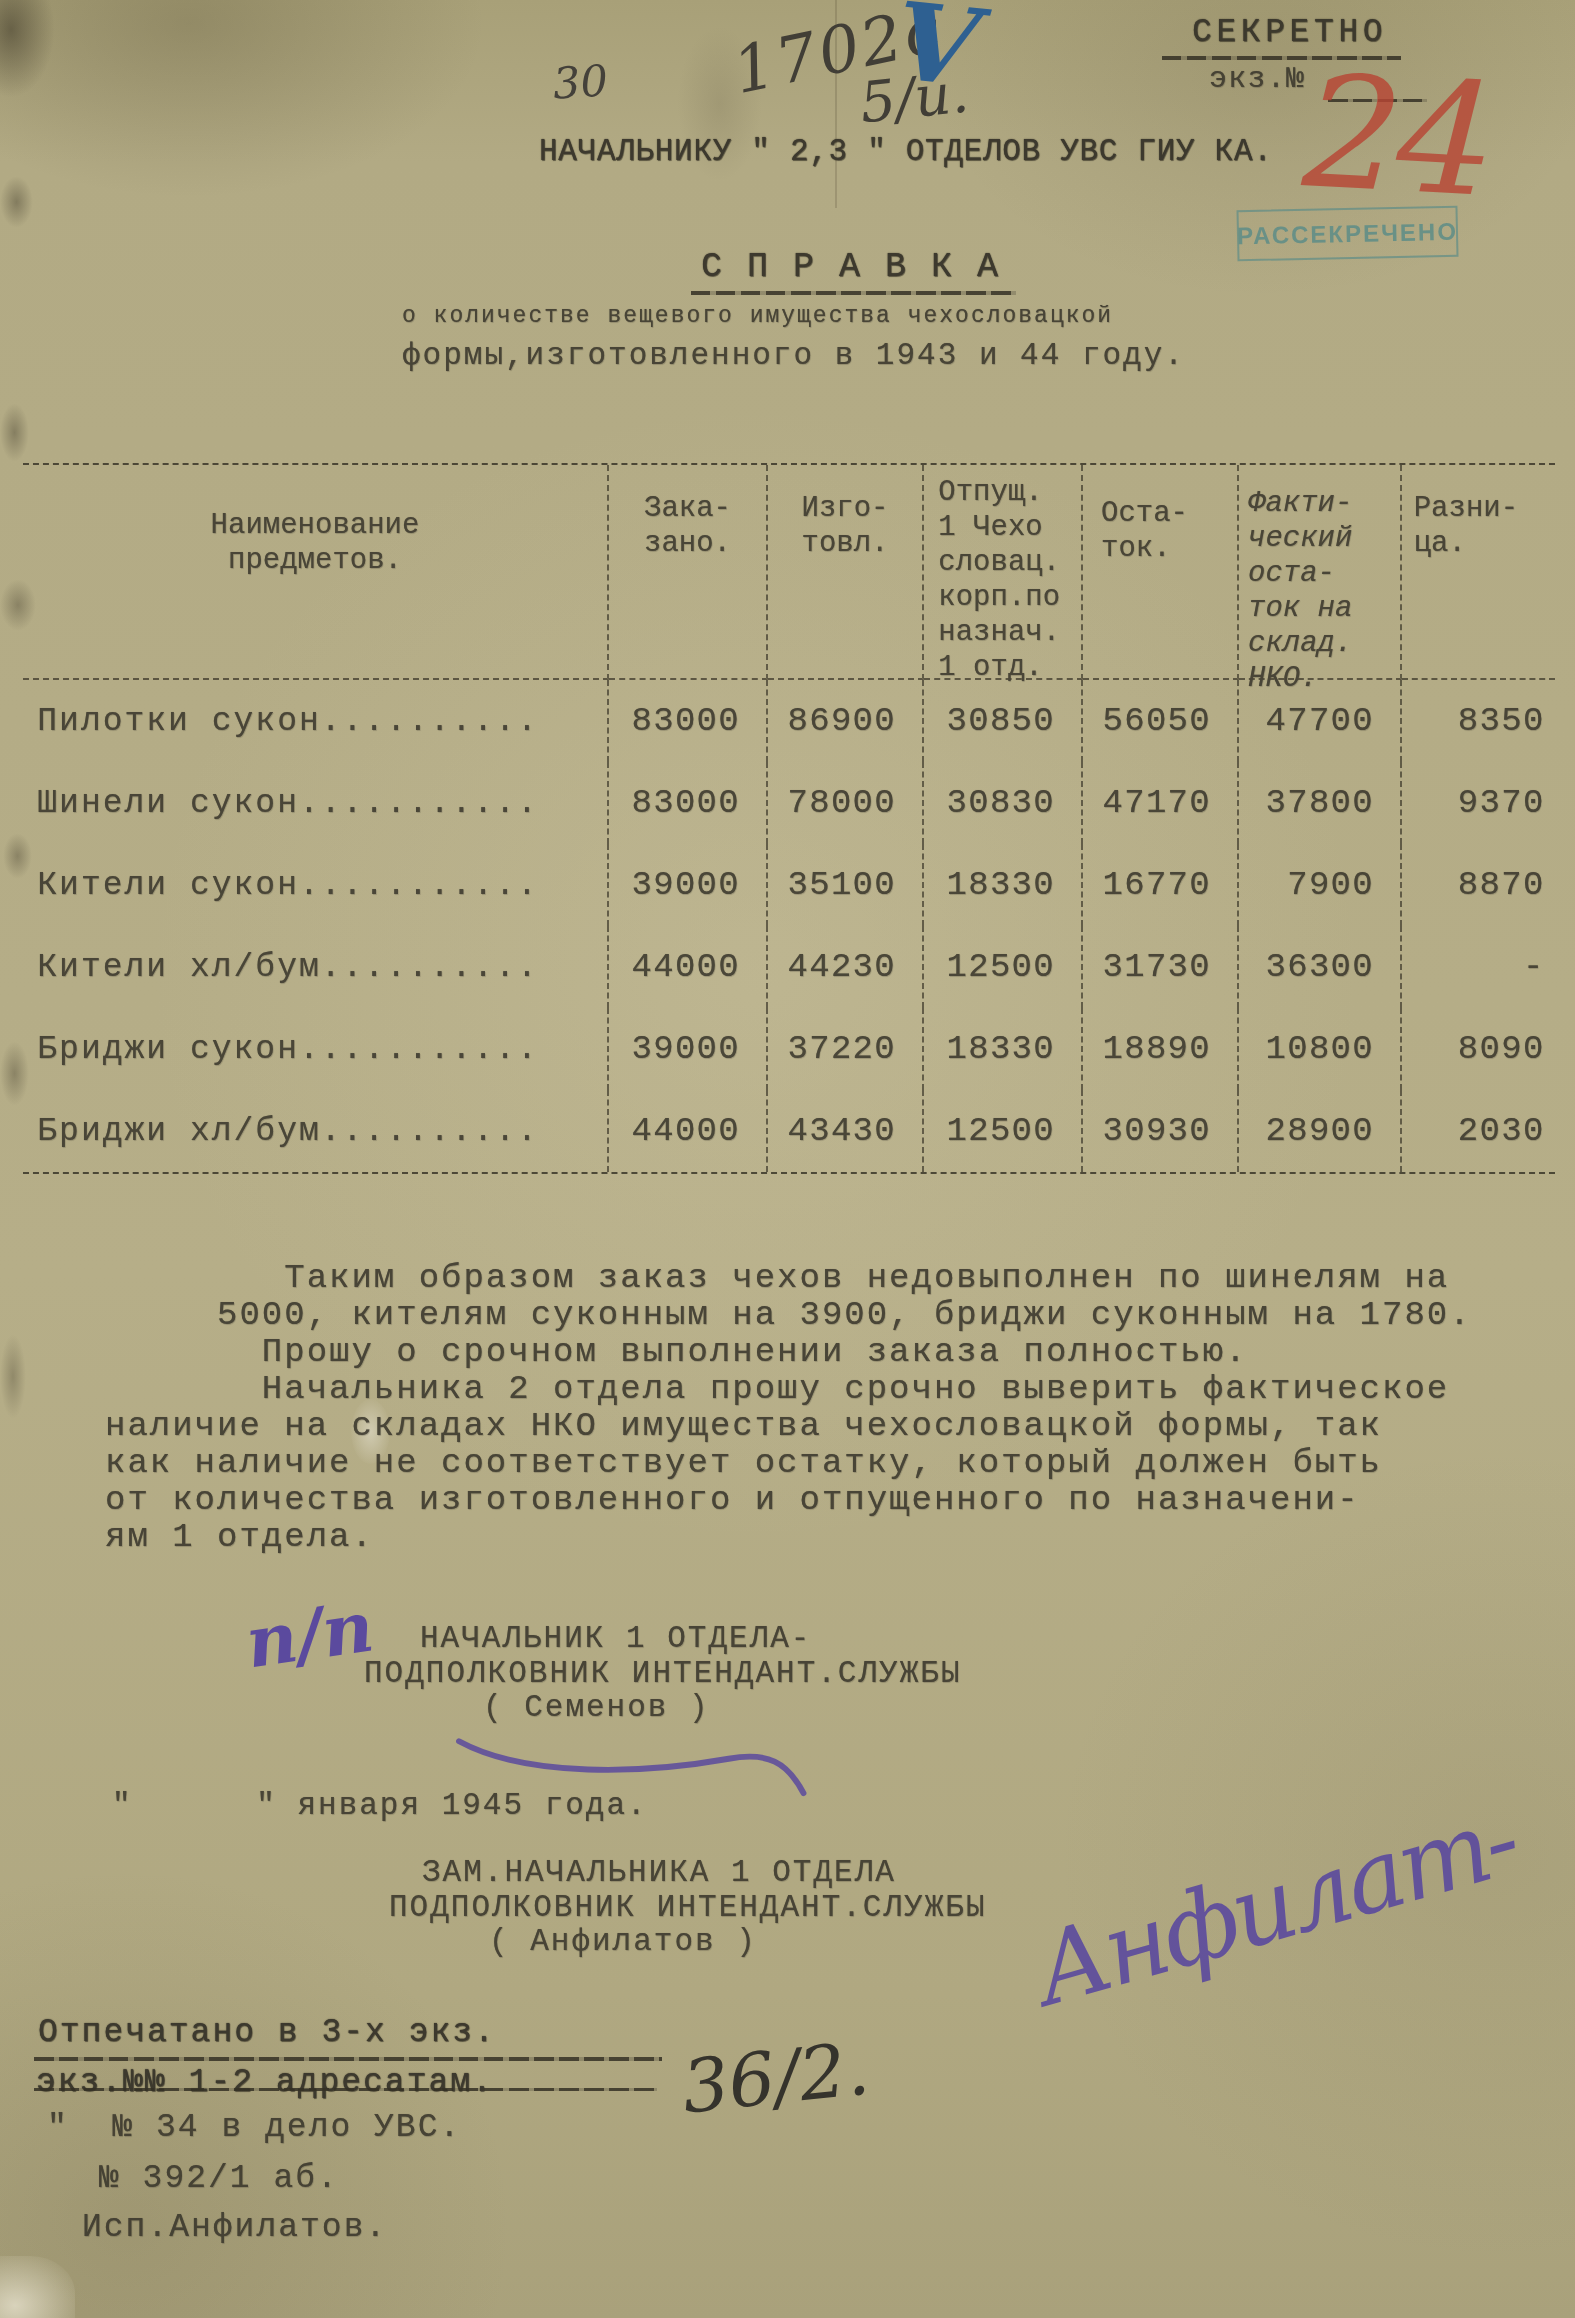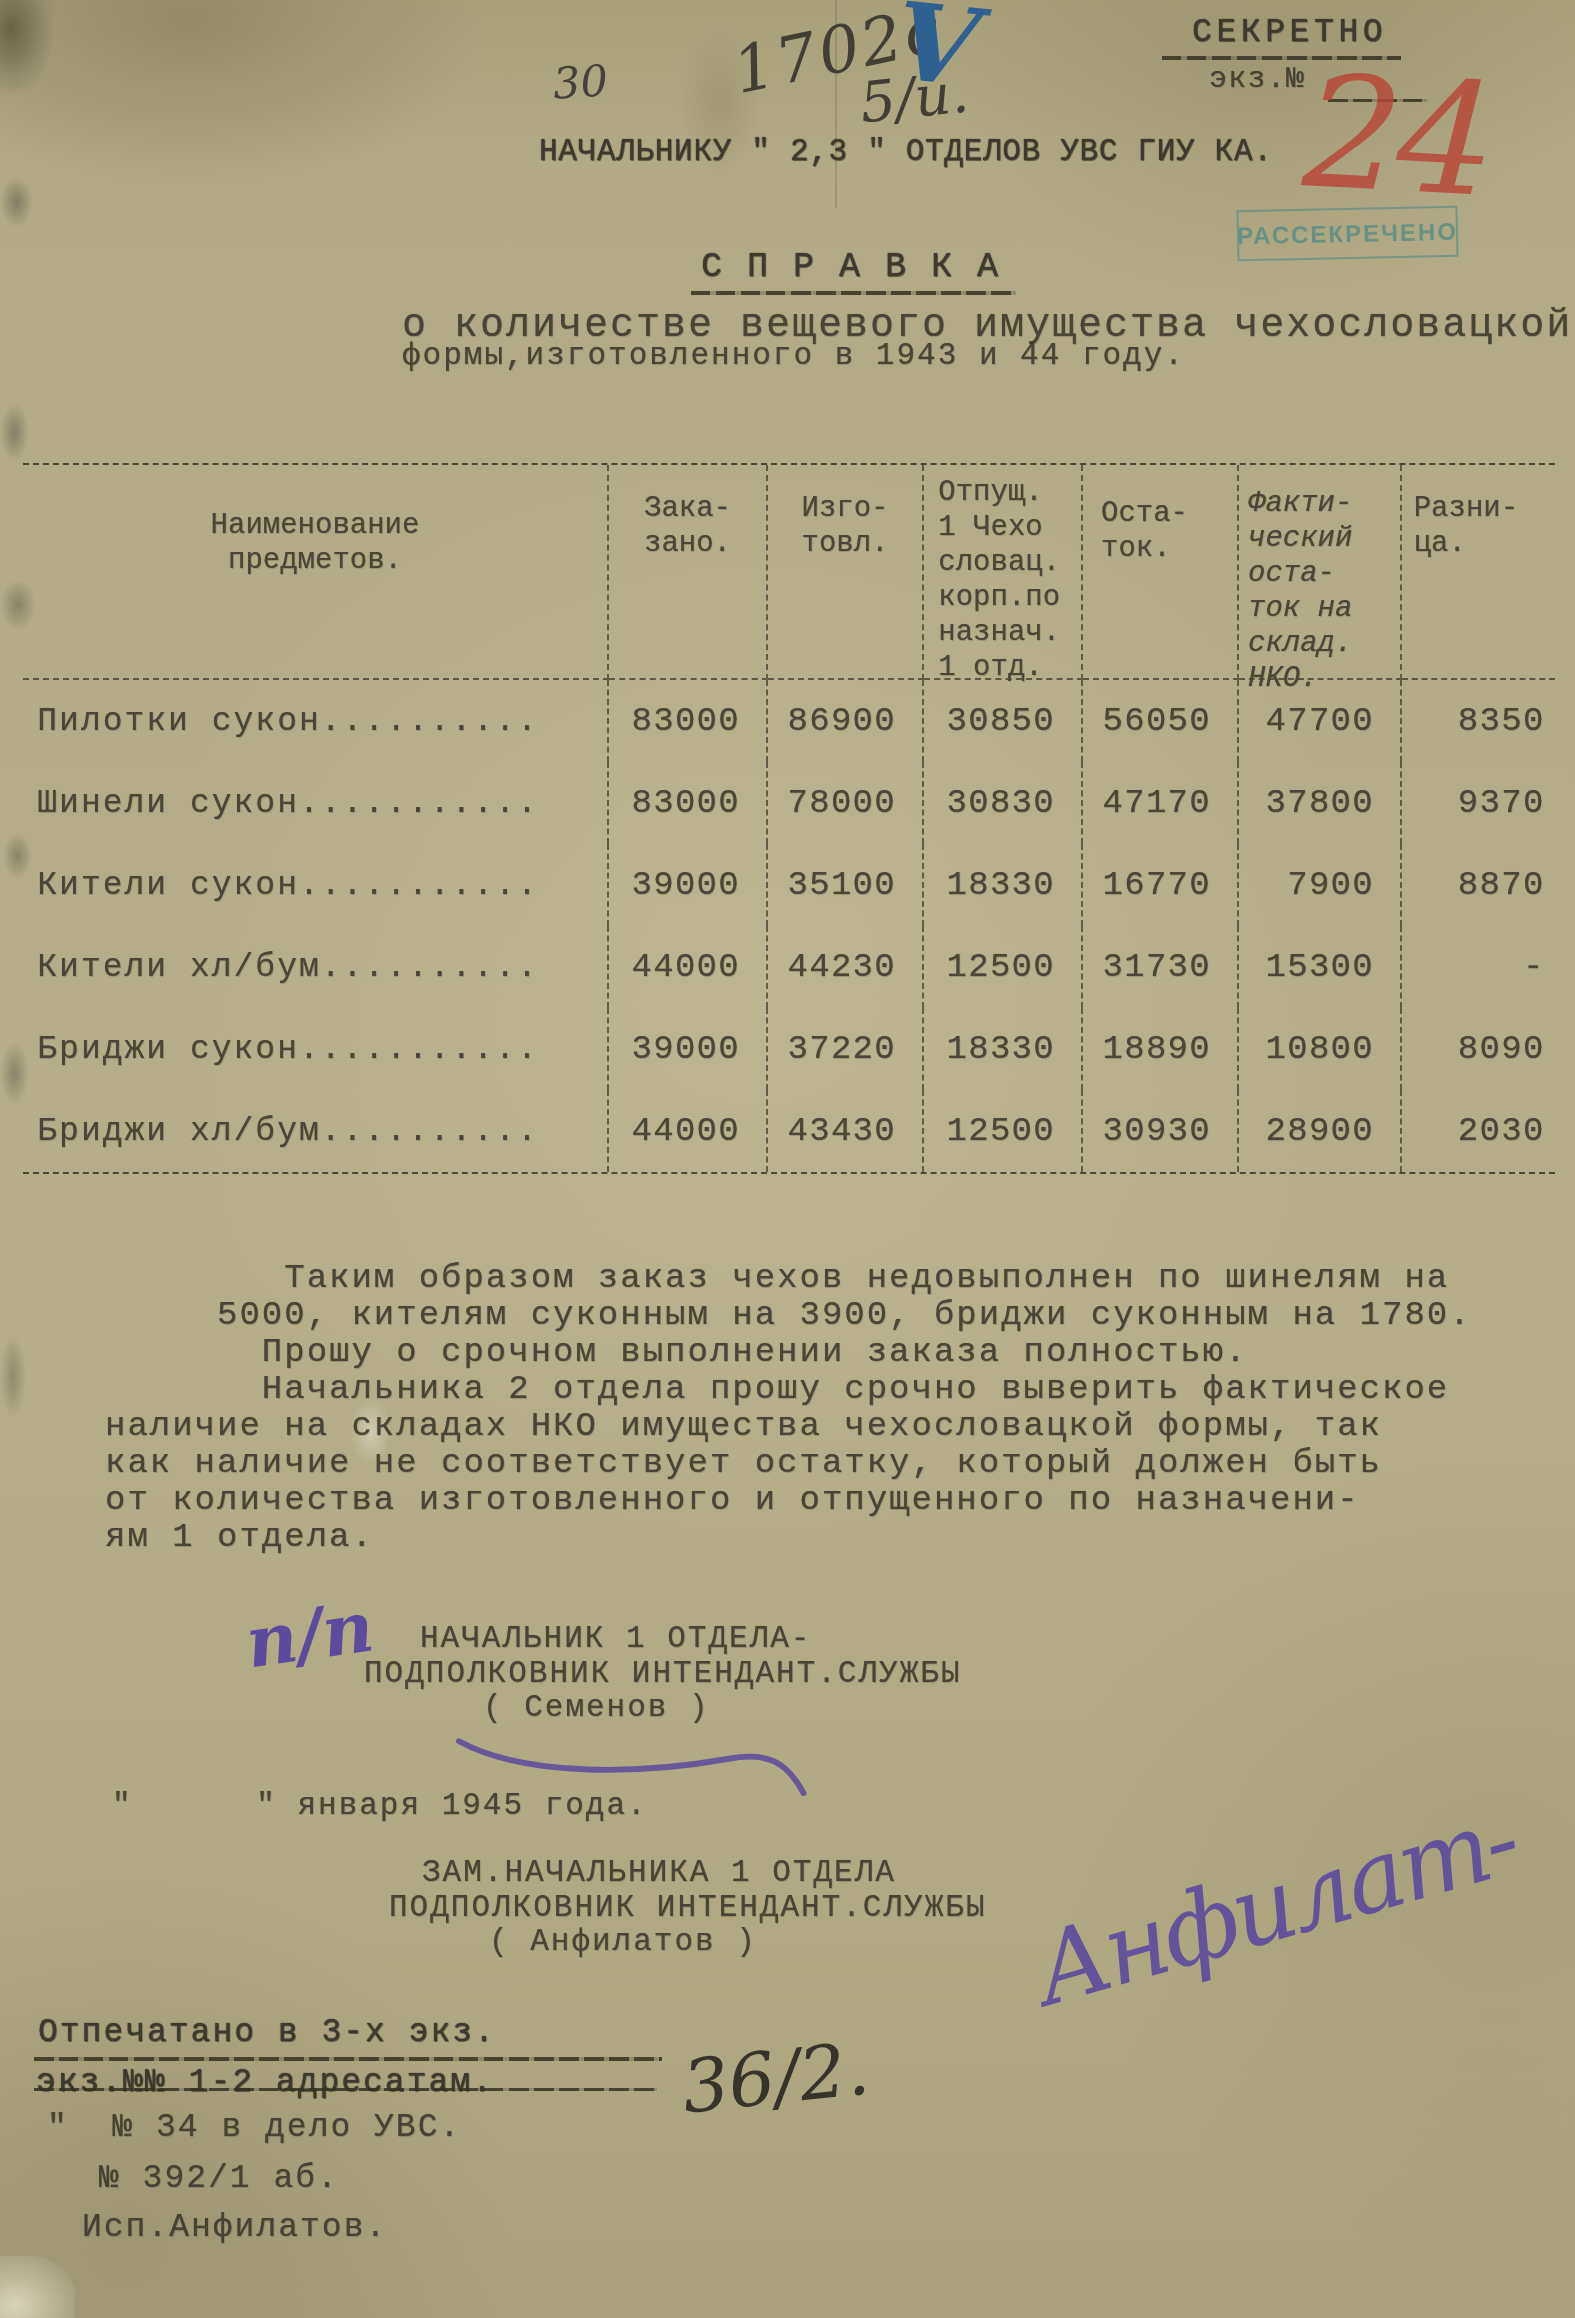--- a/index.html
+++ b/index.html
@@ -73,21 +73,21 @@
   <div class="typed heavy" style="left:539px;top:134px;font-size:31px;letter-spacing:0.7px;">НАЧАЛЬНИКУ " 2,3 " ОТДЕЛОВ УВС ГИУ КА.</div>
 
   <div style="position:absolute;left:1237px;top:208px;width:217px;height:47px;border:2.6px solid rgba(87,139,135,.65);
               transform:rotate(-1.2deg);display:flex;align-items:center;justify-content:center;">
     <span style="font-family:'Liberation Sans',sans-serif;font-size:24px;letter-spacing:2px;color:rgba(87,139,135,.8);font-weight:bold;">РАССЕКРЕЧЕНО</span>
   </div>
 
   <div class="typed heavy" style="left:701px;top:247px;font-size:35px;letter-spacing:2px;">С П Р А В К А</div>
   <div class="rule" style="left:691px;top:291px;width:325px;height:3.9px;"></div>
 
-  <div class="typed" style="left:402px;top:303px;font-size:40px;letter-spacing:2px;">о количестве вещевого имущества чехословацкой</div>
+  <div class="typed" style="left:402px;top:303px;font-size:23px;letter-spacing:2px;">о количестве вещевого имущества чехословацкой</div>
   <div class="typed" style="left:402px;top:338px;font-size:31px;letter-spacing:2px;text-align:center;">формы,изготовленного в 1943 и 44 году.</div>
 
   <div id="tbl">
     <div class="cell hc h0">Наименование
 предметов.</div>
     <div class="cell hc h1">Зака-
 зано.</div>
     <div class="cell hc h2">Изго-
 товл.</div>
     <div class="cell hc h3">Отпущ.
@@ -129,21 +129,21 @@
     <div class="cell vc">18330</div>
     <div class="cell vc">16770</div>
     <div class="cell vc">7900</div>
     <div class="cell vc vc7">8870</div>
 
     <div class="cell nc">Кители хл/бум..........</div>
     <div class="cell vc">44000</div>
     <div class="cell vc">44230</div>
     <div class="cell vc">12500</div>
     <div class="cell vc">31730</div>
-    <div class="cell vc">15300</div>
+    <div class="cell vc">36300</div>
     <div class="cell vc vc7">-</div>
 
     <div class="cell nc">Бриджи сукон...........</div>
     <div class="cell vc">39000</div>
     <div class="cell vc">37220</div>
     <div class="cell vc">18330</div>
     <div class="cell vc">18890</div>
     <div class="cell vc">10800</div>
     <div class="cell vc vc7">8090</div>
 

